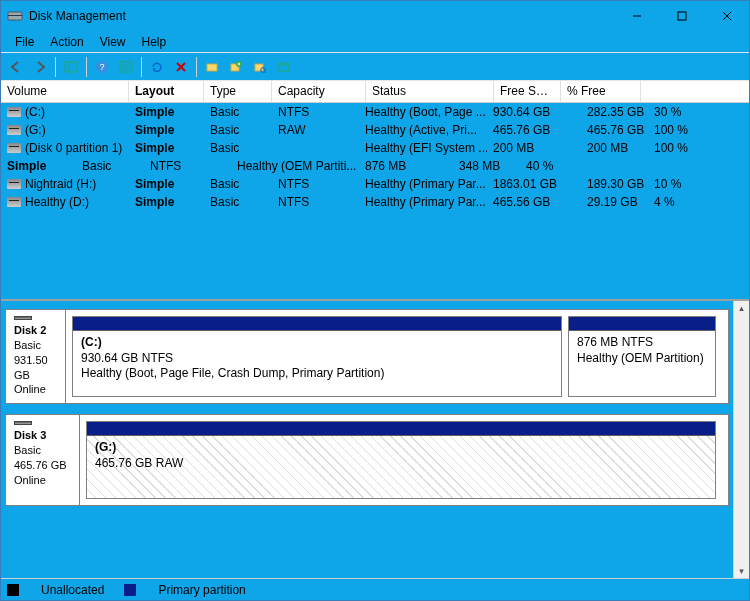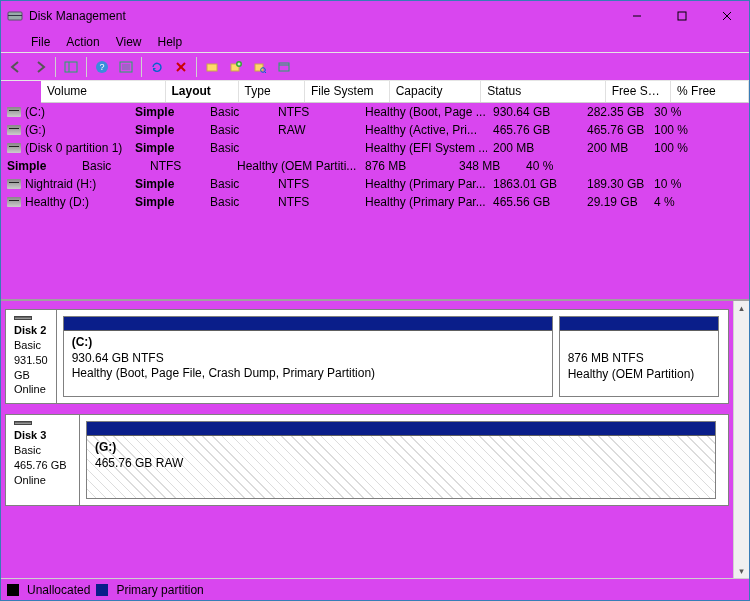--- a/index.html
+++ b/index.html
@@ -1,30 +1,30 @@
 <!DOCTYPE html>
 <html><head>
 <meta charset="utf-8">
 <style>
   * { box-sizing: border-box; font-family: "Segoe UI", Tahoma, sans-serif; }
   body { margin: 0; background: #fff; }
-  .window { width: 750px; height: 601px; border: 1px solid #377db7; display: flex; flex-direction: column; background: #d946ef; }
+  .window { width: 750px; height: 601px; border: 1px solid #377db7; display: flex; flex-direction: column; background: #0ea5e9; }
   .titlebar { height: 30px; display: flex; align-items: center; padding: 0 0 0 6px; font-size: 12px; color: #000; }
   .titlebar .appicon { width: 16px; height: 16px; margin-right: 6px; display:inline-flex; align-items:center; justify-content:center;}
   .titlebar .title { flex: 1; }
   .titlebar .winbtns { display:flex; height:100%; }
   .titlebar .winbtn { width: 45px; display:flex; align-items:center; justify-content:center; }
   .titlebar .winbtn svg { width:10px; height:10px; }
-  .menubar { height: 22px; display:flex; align-items:center; padding: 0 22px; font-size: 12px; gap: 0; border-bottom: 1px solid #e5e5e5;}
+  .menubar { height: 22px; display:flex; align-items:center; padding: 0 6px; font-size: 12px; gap: 0; border-bottom: 1px solid #e5e5e5;}
   .menubar .item { padding: 2px 8px; }
   .toolbar { height: 28px; display:flex; align-items:center; padding: 0 4px; gap:2px; border-bottom: 1px solid #e5e5e5;}
   .toolbar .btn { width:22px; height:22px; display:flex; align-items:center; justify-content:center; border:1px solid transparent;}
   .toolbar .sep { width:1px; height:20px; background:#d0d0d0; margin:0 2px;}
   .listpane { flex: 0 0 220px; overflow:hidden; border-bottom: 2px solid #a0a0a0; position:relative;}
-  .listheader { display:flex; height:22px; background:#fff; border-bottom:1px solid #d0d0d0;margin-left:40px;}
+  .listheader { display:flex; height:22px; background:#fff; border-bottom:1px solid #d0d0d0;}
   .listheader .col { font-size:12px; padding:3px 6px; border-right:1px solid #e0e0e0; overflow:hidden; white-space:nowrap; text-overflow:ellipsis;}
   .listbody { overflow:auto; }
   .row { display:flex; height:18px; font-size:12px;}
   .row .cell { padding:1px 6px; overflow:hidden; white-space:nowrap; text-overflow:ellipsis; display:flex; align-items:center;}
   .c-volume{width:128px;} .c-layout{width:75px;font-weight:bold;} .c-type{width:68px;} .c-fs{width:87px;} .c-status{width:128px;} .c-cap{width:94px;} .c-free{width:67px;} .c-pct{width:80px;}
   .volicon { width:14px; height:10px; margin-right:4px; display:inline-block; background:linear-gradient(#888,#ccc); border-radius:1px; position:relative;}
   .volicon::before{content:""; position:absolute; top:3px; left:2px; width:10px; height:1px; background:#222;}
   .graphpane { flex:1; display:flex; overflow:hidden;}
   .graphscroll { flex:1; overflow:hidden; padding:4px 0 0 0;}
   .diskrow { display:flex; border:1px solid #808080; margin:4px 4px 10px 4px; min-height: 92px; background:#fff;}
@@ -35,21 +35,21 @@
   .part { border:1px solid #808080; margin-right:6px; display:flex; flex-direction:column;}
   .partbar { height:14px; background:#0a1e8a; border-bottom:1px solid #606060;}
   .partbody { padding:4px 8px 6px 8px; font-size:12px; line-height:1.3; flex:1;}
   .partbody .pv{font-weight:bold;}
   .hatched .partbody{
     background-image: repeating-linear-gradient(45deg, #ffffff 0 6px, #dcdcdc 6px 7px);
   }
   .graphpane .sbar{ width:16px; background:#f0f0f0; border-left:1px solid #d0d0d0; position:relative;}
   .sbar .arrow{position:absolute; left:0; right:0; display:flex; justify-content:center; font-size:9px; color:#555;}
   .sbar .au{top:2px;} .sbar .ad{bottom:2px;}
-  .legend { height:22px; border-top:1px solid #d0d0d0; display:flex; align-items:center; padding:0 6px; font-size:12px; gap:6px;}
+  .legend { height:22px; border-top:1px solid #d0d0d0; display:flex; align-items:center; padding:0 6px; font-size:12px; gap:20px;}
   .swatch{width:12px;height:12px; display:inline-block; margin-right:2px; vertical-align:middle;}
   .sw-black{background:#000;} .sw-blue{background:#0a1e8a;}
 </style>
 </head>
 <body>
 
 <div class="window">
 
   <div class="titlebar">
     <span class="appicon">
@@ -157,21 +157,20 @@
           <line x1="2" y1="5" x2="12" y2="5" stroke="#2a6"></line>
         </svg>
       </div>
   </div>
 
   <div class="listpane">
     <div class="listheader">
       <div class="col c-volume">Volume</div>
       <div class="col c-layout">Layout</div>
       <div class="col c-type">Type</div>
-      <div class="col c-fs">File System</div>
       <div class="col c-cap">Capacity</div>
       <div class="col c-status">Status</div>
       <div class="col c-free">Free Spa...</div>
       <div class="col c-pct">% Free</div>
     </div>
     <div class="listbody" id="volume-rows">
         <div class="row">
           <div class="cell c-volume">
             <span class="volicon"></span>
             <span>(C:)</span>
@@ -260,21 +259,21 @@
           </div>
           <div class="parts">
             <div class="part" style="width: 490px;">
               <div class="partbar"></div>
               <div class="partbody">
                 <div class="pv">(C:)</div>
                 <div>930.64 GB NTFS</div>
                 <div>Healthy (Boot, Page File, Crash Dump, Primary Partition)</div>
               </div>
             </div>
-            <div class="part" style="width: 160px; gap: 16px;">
+            <div class="part" style="width: 148px;">
               <div class="partbar"></div>
               <div class="partbody">
                 <div class="pv"></div>
                 <div>876 MB NTFS</div>
                 <div>Healthy (OEM Partition)</div>
               </div>
             </div>
           </div>
         </div>
         <div class="diskrow">

